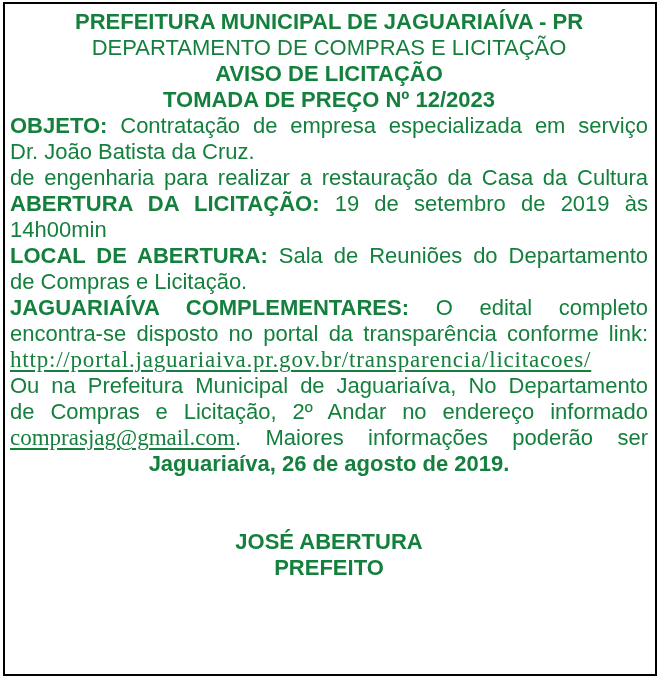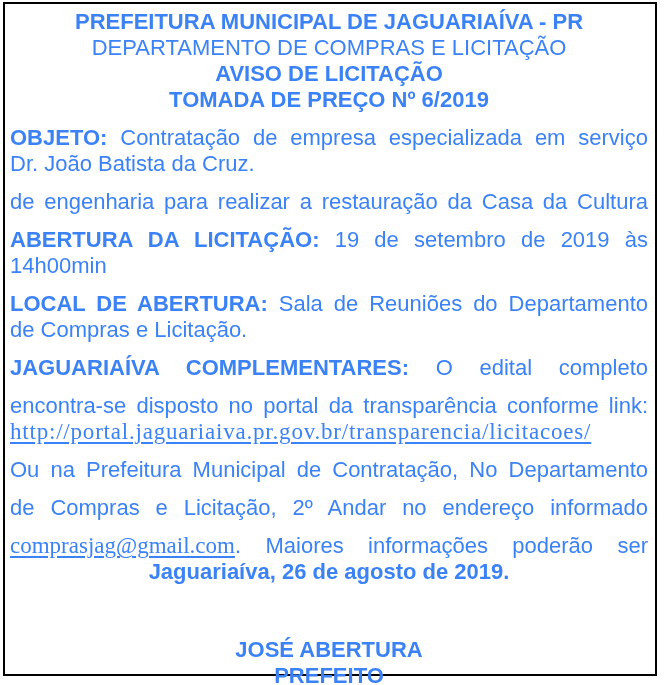--- a/index.html
+++ b/index.html
@@ -22,26 +22,26 @@
     top: 2px;
     width: 654px;
     height: 674px;
     border: 2px solid #000000;
     box-sizing: border-box;
     padding: 5px 7px 0 5px;
   }
   .ln {
     font-size: 22px;
     line-height: 26px;
-    color: #3b82f6;
+    color: #15803d;
   }
   .c { text-align: center; }
   .b { font-weight: bold; }
   
-  .j { text-align: justify; text-align-last: justify; margin-top: 12px; }
+  .j { text-align: justify; text-align-last: justify; }
   .serif {
     font-family: Liberation Serif, serif;
     font-size: 23px;
   }
   .u {
     text-decoration: underline;
     text-decoration-thickness: 2px;
     text-underline-offset: 3px;
   }
   .url { letter-spacing: 0.8px; }
@@ -50,38 +50,38 @@
 </style>
 </head>
 <body>
 
 <div class="page">
   <div class="frame">
 
     <div class="ln c b">PREFEITURA MUNICIPAL DE JAGUARIAÍVA - PR</div>
     <div class="ln c">DEPARTAMENTO DE COMPRAS E LICITAÇÃO</div>
     <div class="ln c b">AVISO DE LICITAÇÃO</div>
-    <div class="ln c b">TOMADA DE PREÇO Nº 6/2019</div>
+    <div class="ln c b">TOMADA DE PREÇO Nº 12/2023</div>
 
     <div class="ln j"><b>OBJETO:</b><span> Contratação de empresa especializada em serviço</span></div>
     <div class="ln">Dr. João Batista da Cruz.</div>
     <div class="ln j">de engenharia para realizar a restauração da Casa da Cultura</div>
 
     <div class="ln j"><b>ABERTURA DA LICITAÇÃO:</b><span> 19 de setembro de 2019 às</span></div>
     <div class="ln">14h00min</div>
 
     <div class="ln j"><b>LOCAL DE ABERTURA:</b><span> Sala de Reuniões do Departamento</span></div>
     <div class="ln">de Compras e Licitação.</div>
 
     <div class="ln j"><b>JAGUARIAÍVA COMPLEMENTARES:</b><span> O edital completo</span></div>
     <div class="ln j">encontra-se disposto no portal da transparência conforme link:</div>
 
     <div class="ln"><span class="serif u url">http://portal.jaguariaiva.pr.gov.br/transparencia/licitacoes/</span></div>
 
-    <div class="ln j">Ou na Prefeitura Municipal de Contratação, No Departamento</div>
+    <div class="ln j">Ou na Prefeitura Municipal de Jaguariaíva, No Departamento</div>
     <div class="ln j">de Compras e Licitação, 2º Andar no endereço informado</div>
 
     <div class="ln j"><span class="serif u">comprasjag@gmail.com</span><span>. Maiores informações poderão ser</span></div>
 
 
     <div class="ln c b">Jaguariaíva, 26 de agosto de 2019.</div>
 
     <div class="spacer"></div>
 
     <div class="ln c b">JOSÉ ABERTURA</div>

